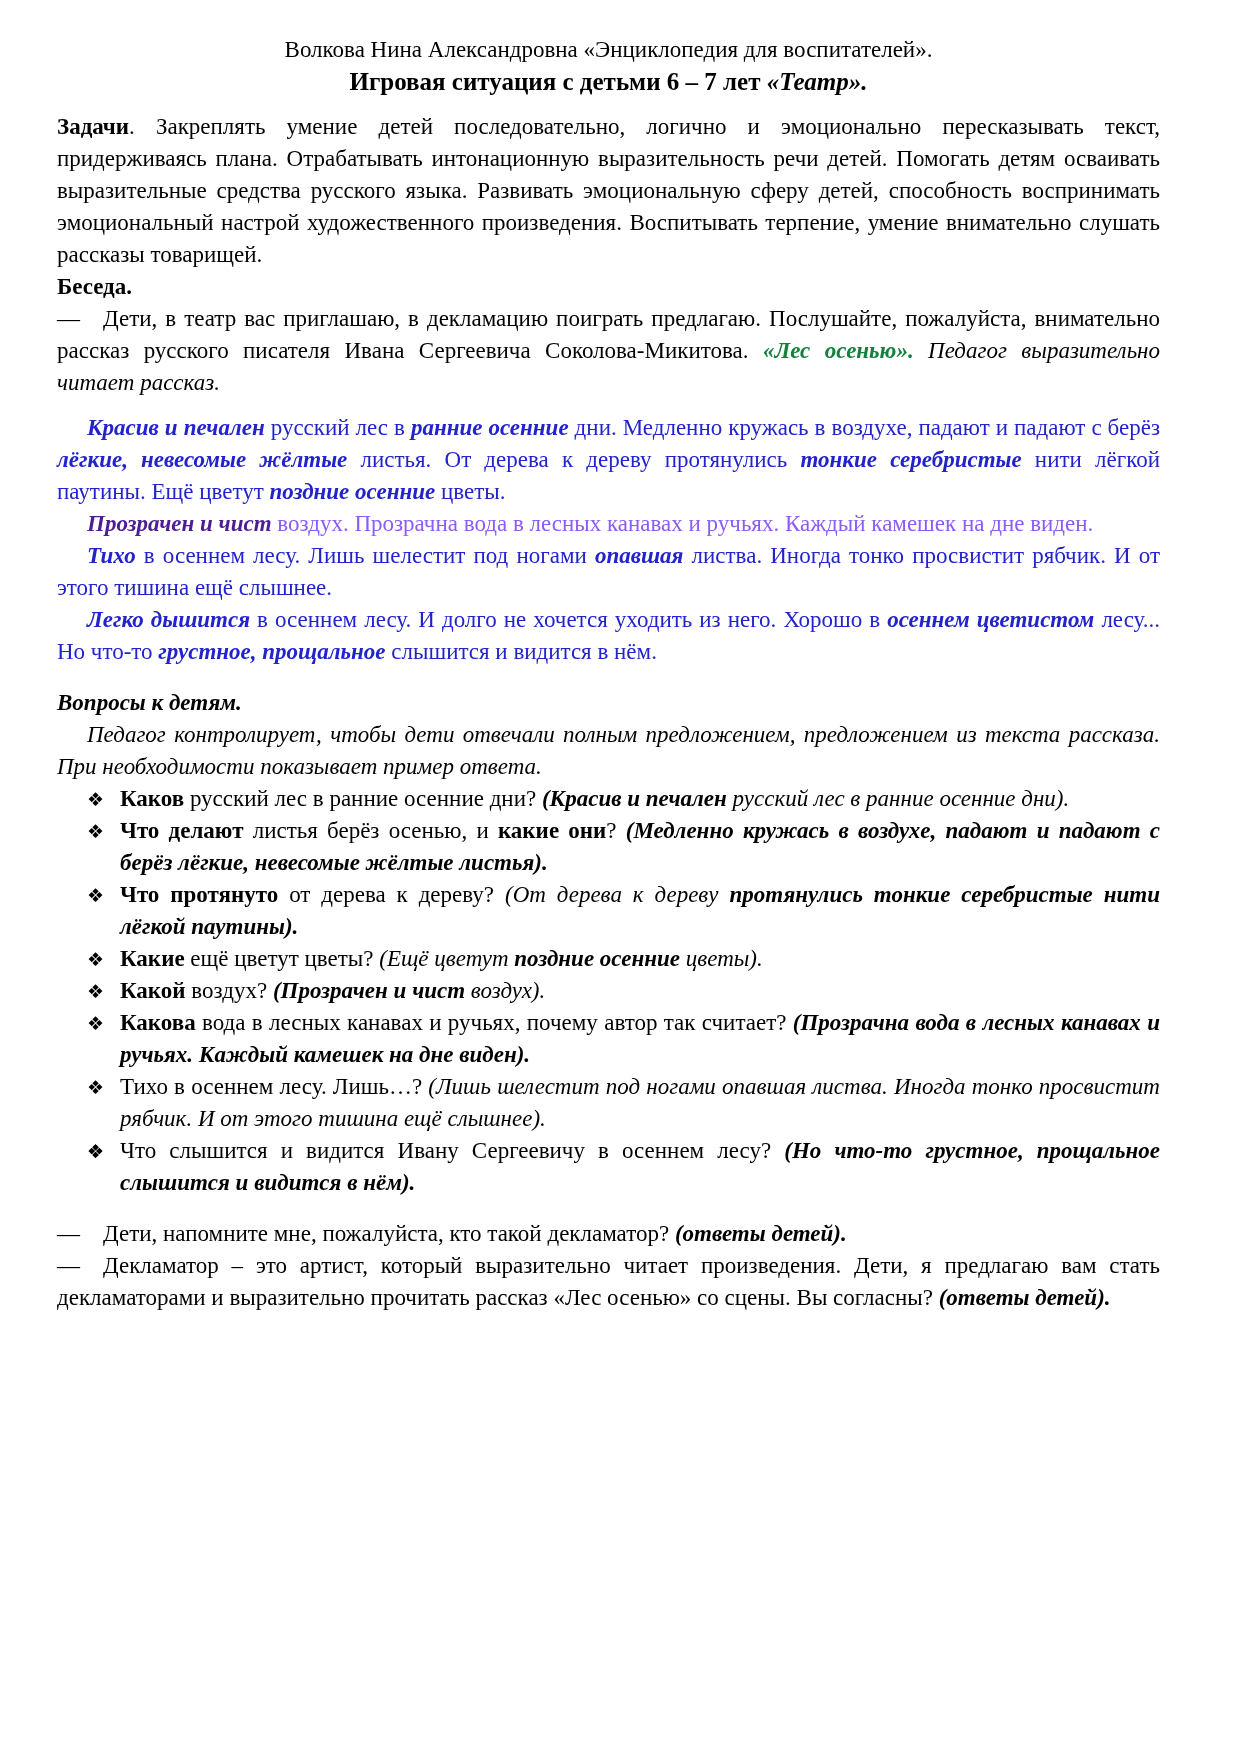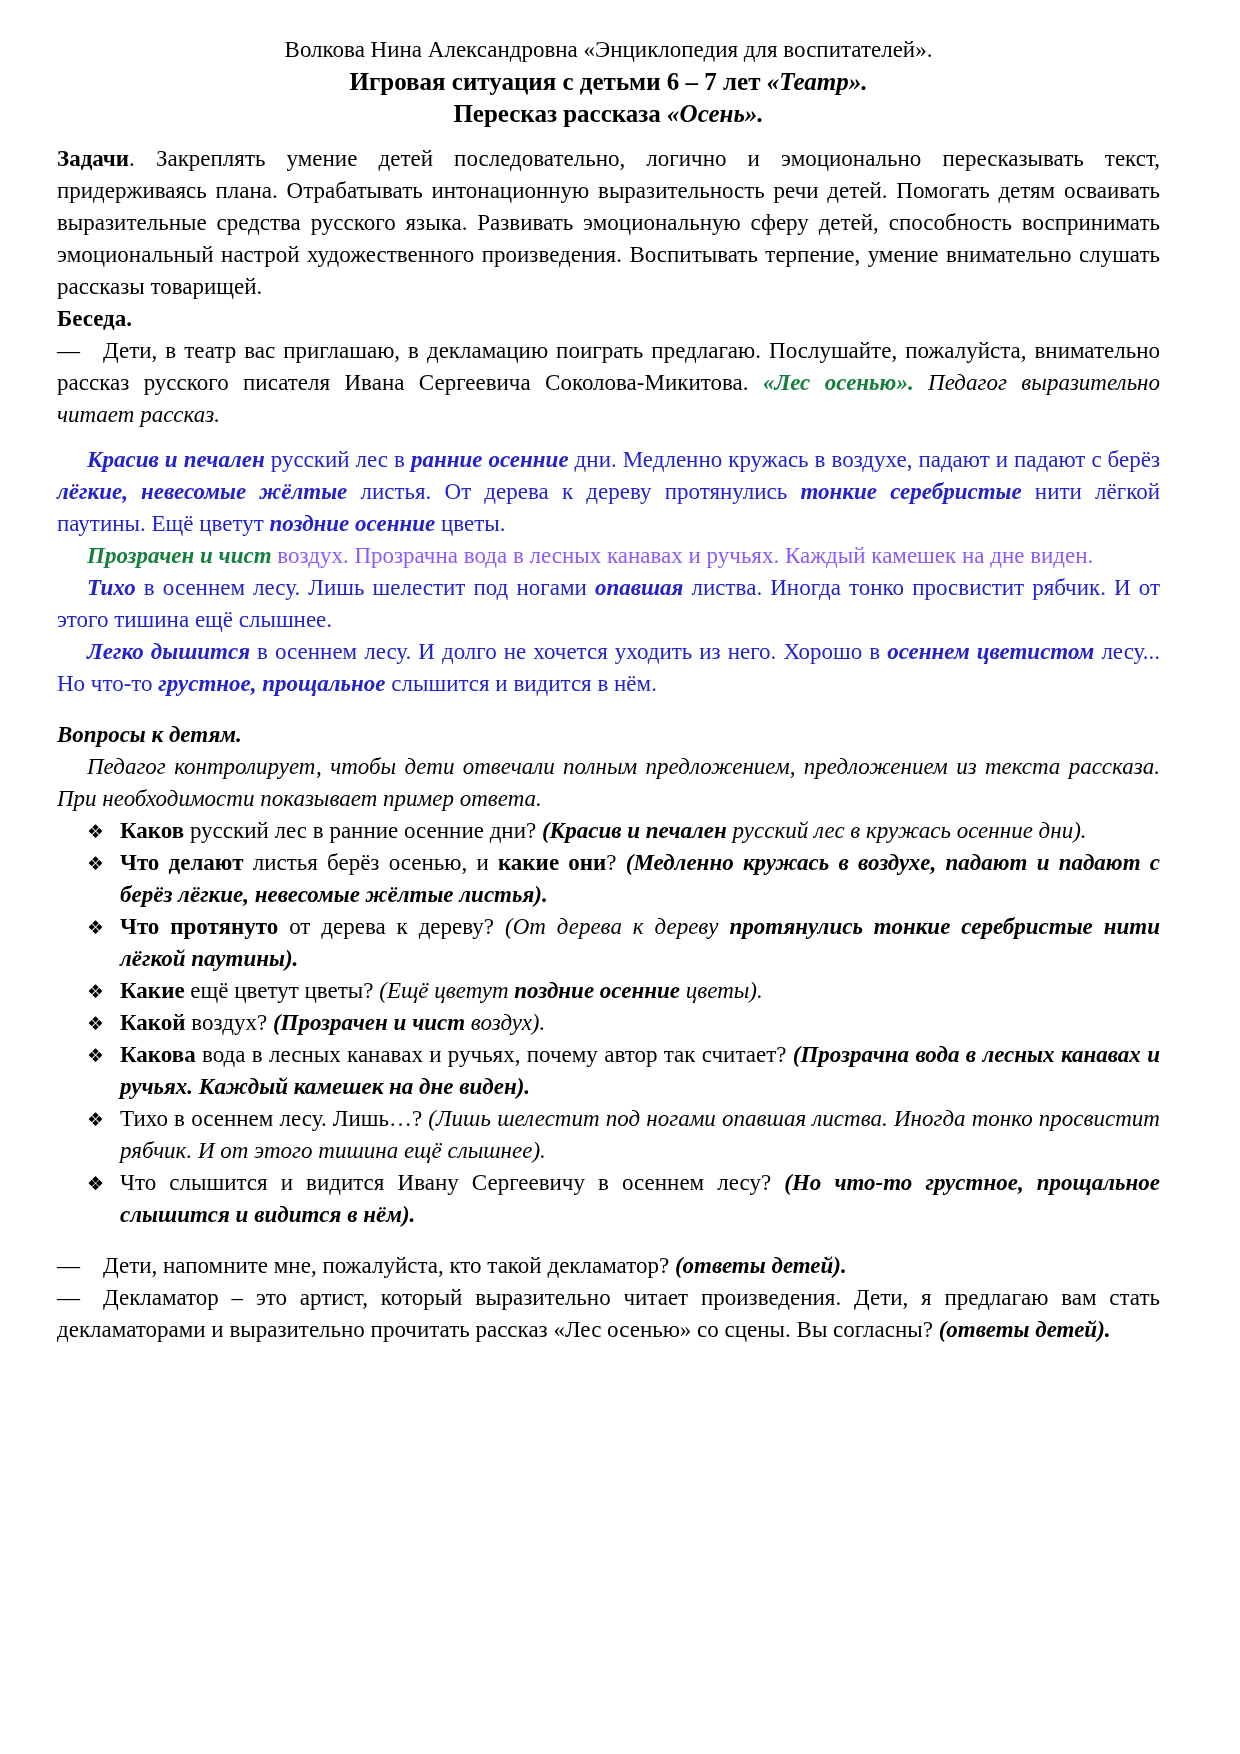--- a/index.html
+++ b/index.html
@@ -38,31 +38,30 @@
   }
   .run-b { font-weight: bold; }
   .run-i { font-style: italic; }
 </style>
 </head>
 <body>
 
 <div class="page">
     <div class="para center"><span class="">Волкова Нина Александровна «Энциклопедия для воспитателей».</span></div>
     <div class="para center title"><span class=" run-b">Игровая ситуация с детьми 6 – 7 лет </span><span class=" run-b run-i">«Театр».</span></div>
-    <div class="para center title"><span class=" run-b">Пересказ рассказа </span><span class=" run-b run-i">«Осень».</span></div>
     <div class="para gap-sm"><span class=" run-b">Задачи</span><span class="">. Закреплять умение детей последовательно, логично и эмоционально пересказывать текст, придерживаясь плана. Отрабатывать интонационную выразительность речи детей. Помогать детям осваивать выразительные средства русского языка. Развивать эмоциональную сферу детей, способность воспринимать эмоциональный настрой художественного произведения. Воспитывать терпение, умение внимательно слушать рассказы товарищей.</span></div>
     <div class="para"><span class=" run-b">Беседа.</span></div>
     <div class="para"><span class="">— Дети, в театр вас приглашаю, в декламацию поиграть предлагаю. Послушайте, пожалуйста, внимательно рассказ русского писателя Ивана Сергеевича Соколова-Микитова. </span><span class=" run-b run-i" style="color: #15803d;">«Лес осенью». </span><span class=" run-i">Педагог выразительно читает рассказ.</span></div>
     <div class="para indent gap-sm"><span class=" run-b run-i" style="color: rgb(35, 35, 203);">Красив и печален</span><span class="" style="color: rgb(35, 35, 203);"> русский лес в </span><span class=" run-b run-i" style="color: rgb(35, 35, 203);">ранние осенние</span><span class="" style="color: rgb(35, 35, 203);"> дни. Медленно кружась в воздухе, падают и падают с берёз </span><span class=" run-b run-i" style="color: rgb(35, 35, 203);">лёгкие, невесомые жёлтые</span><span class="" style="color: rgb(35, 35, 203);"> листья. От дерева к дереву протянулись </span><span class=" run-b run-i" style="color: rgb(35, 35, 203);">тонкие серебристые</span><span class="" style="color: rgb(35, 35, 203);"> нити лёгкой паутины. Ещё цветут </span><span class=" run-b run-i" style="color: rgb(35, 35, 203);">поздние осенние</span><span class="" style="color: rgb(35, 35, 203);"> цветы.</span></div>
-    <div class="para indent"><span class=" run-b run-i" style="color: #15803d;">Прозрачен и чист</span><span class="" style="color: #8b5cf6;"> воздух. Прозрачна вода в лесных канавах и ручьях. Каждый камешек на дне виден.</span></div>
+    <div class="para indent"><span class=" run-b run-i" style="color: #4c1d95;">Прозрачен и чист</span><span class="" style="color: #8b5cf6;"> воздух. Прозрачна вода в лесных канавах и ручьях. Каждый камешек на дне виден.</span></div>
     <div class="para indent"><span class=" run-b run-i" style="color: rgb(35, 35, 203);">Тихо</span><span class="" style="color: rgb(35, 35, 203);"> в осеннем лесу. Лишь шелестит под ногами </span><span class=" run-b run-i" style="color: rgb(35, 35, 203);">опавшая</span><span class="" style="color: rgb(35, 35, 203);"> листва. Иногда тонко просвистит рябчик. И от этого тишина ещё слышнее.</span></div>
     <div class="para indent"><span class=" run-b run-i" style="color: rgb(35, 35, 203);">Легко дышится</span><span class="" style="color: rgb(35, 35, 203);"> в осеннем лесу. И долго не хочется уходить из него. Хорошо в </span><span class=" run-b run-i" style="color: rgb(35, 35, 203);">осеннем цветистом</span><span class="" style="color: rgb(35, 35, 203);"> лесу... Но что-то </span><span class=" run-b run-i" style="color: rgb(35, 35, 203);">грустное, прощальное</span><span class="" style="color: rgb(35, 35, 203);"> слышится и видится в нём.</span></div>
     <div class="para gap-md"><span class=" run-b run-i">Вопросы к детям.</span></div>
     <div class="para indent"><span class=" run-i">Педагог контролирует, чтобы дети отвечали полным предложением, предложением из текста рассказа. При необходимости показывает пример ответа.</span></div>
-    <div class="para bullet"><span class="marker">❖</span><span><span class=" run-b">Каков</span><span class=""> русский лес в ранние осенние дни? </span><span class=" run-b run-i">(Красив и печален</span><span class=" run-i"> русский лес в кружась осенние дни).</span></span></div>
+    <div class="para bullet"><span class="marker">❖</span><span><span class=" run-b">Каков</span><span class=""> русский лес в ранние осенние дни? </span><span class=" run-b run-i">(Красив и печален</span><span class=" run-i"> русский лес в ранние осенние дни).</span></span></div>
     <div class="para bullet"><span class="marker">❖</span><span><span class=" run-b">Что делают</span><span class=""> листья берёз осенью, и </span><span class=" run-b">какие они</span><span class="">? </span><span class=" run-b run-i">(Медленно кружась в воздухе, падают и падают с берёз лёгкие, невесомые жёлтые листья).</span></span></div>
     <div class="para bullet"><span class="marker">❖</span><span><span class=" run-b">Что протянуто</span><span class=""> от дерева к дереву? </span><span class=" run-i">(От дерева к дереву </span><span class=" run-b run-i">протянулись тонкие серебристые нити лёгкой паутины).</span></span></div>
     <div class="para bullet"><span class="marker">❖</span><span><span class=" run-b">Какие</span><span class=""> ещё цветут цветы? </span><span class=" run-i">(Ещё цветут </span><span class=" run-b run-i">поздние осенние</span><span class=" run-i"> цветы).</span></span></div>
     <div class="para bullet"><span class="marker">❖</span><span><span class=" run-b">Какой</span><span class=""> воздух? </span><span class=" run-b run-i">(Прозрачен и чист</span><span class=" run-i"> воздух).</span></span></div>
     <div class="para bullet"><span class="marker">❖</span><span><span class=" run-b">Какова</span><span class=""> вода в лесных канавах и ручьях, почему автор так считает? </span><span class=" run-b run-i">(Прозрачна вода в лесных канавах и ручьях. Каждый камешек на дне виден).</span></span></div>
     <div class="para bullet"><span class="marker">❖</span><span><span class="">Тихо в осеннем лесу. Лишь…? </span><span class=" run-i">(Лишь шелестит под ногами опавшая листва. Иногда тонко просвистит рябчик. И от этого тишина ещё слышнее).</span></span></div>
     <div class="para bullet"><span class="marker">❖</span></div>
     <div class="para bullet"><span class="marker">❖</span><span><span class="">Что слышится и видится Ивану Сергеевичу в осеннем лесу? </span><span class=" run-b run-i">(Но что-то грустное, прощальное слышится и видится в нём).</span></span></div>
     <div class="para gap-md"><span class="">— Дети, напомните мне, пожалуйста, кто такой декламатор? </span><span class=" run-b run-i">(ответы детей).</span></div>
     <div class="para"><span class="">— Декламатор – это артист, который выразительно читает произведения. Дети, я предлагаю вам стать декламаторами и выразительно прочитать рассказ «Лес осенью» со сцены. Вы согласны? </span><span class=" run-b run-i">(ответы детей).</span></div>

